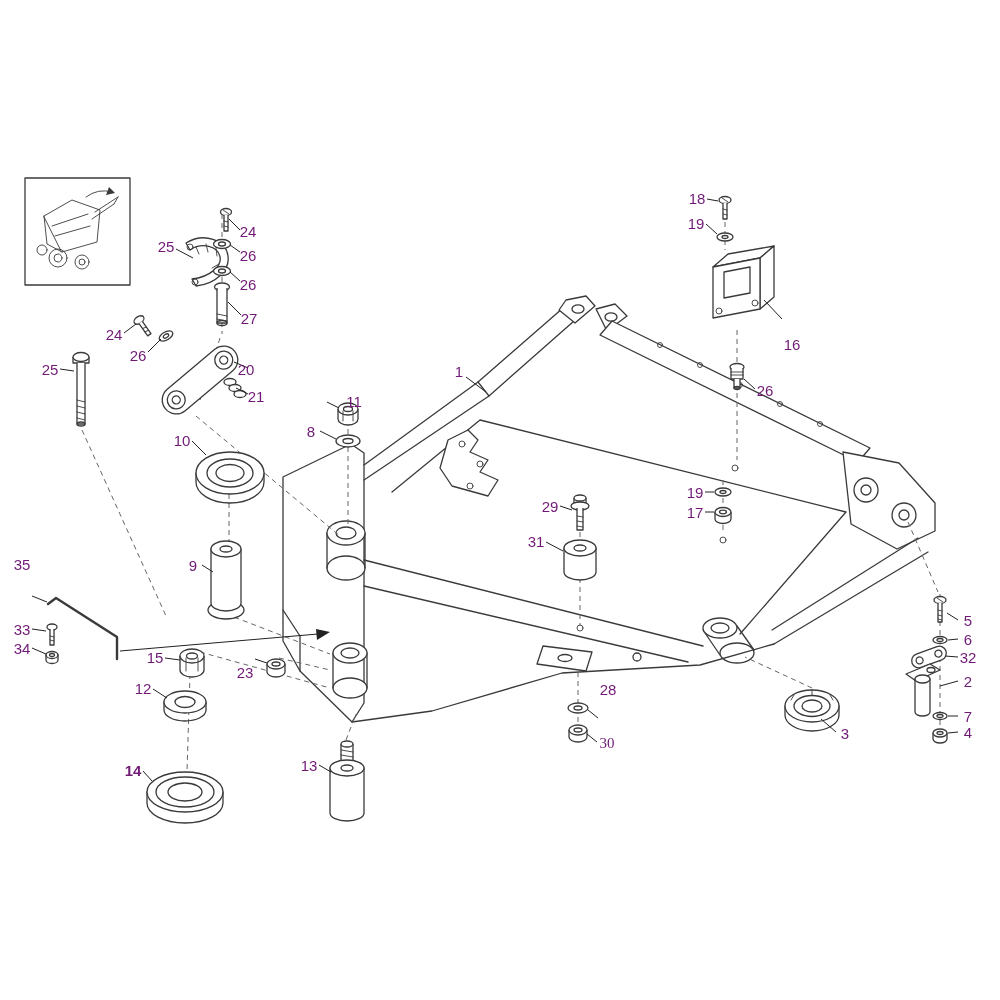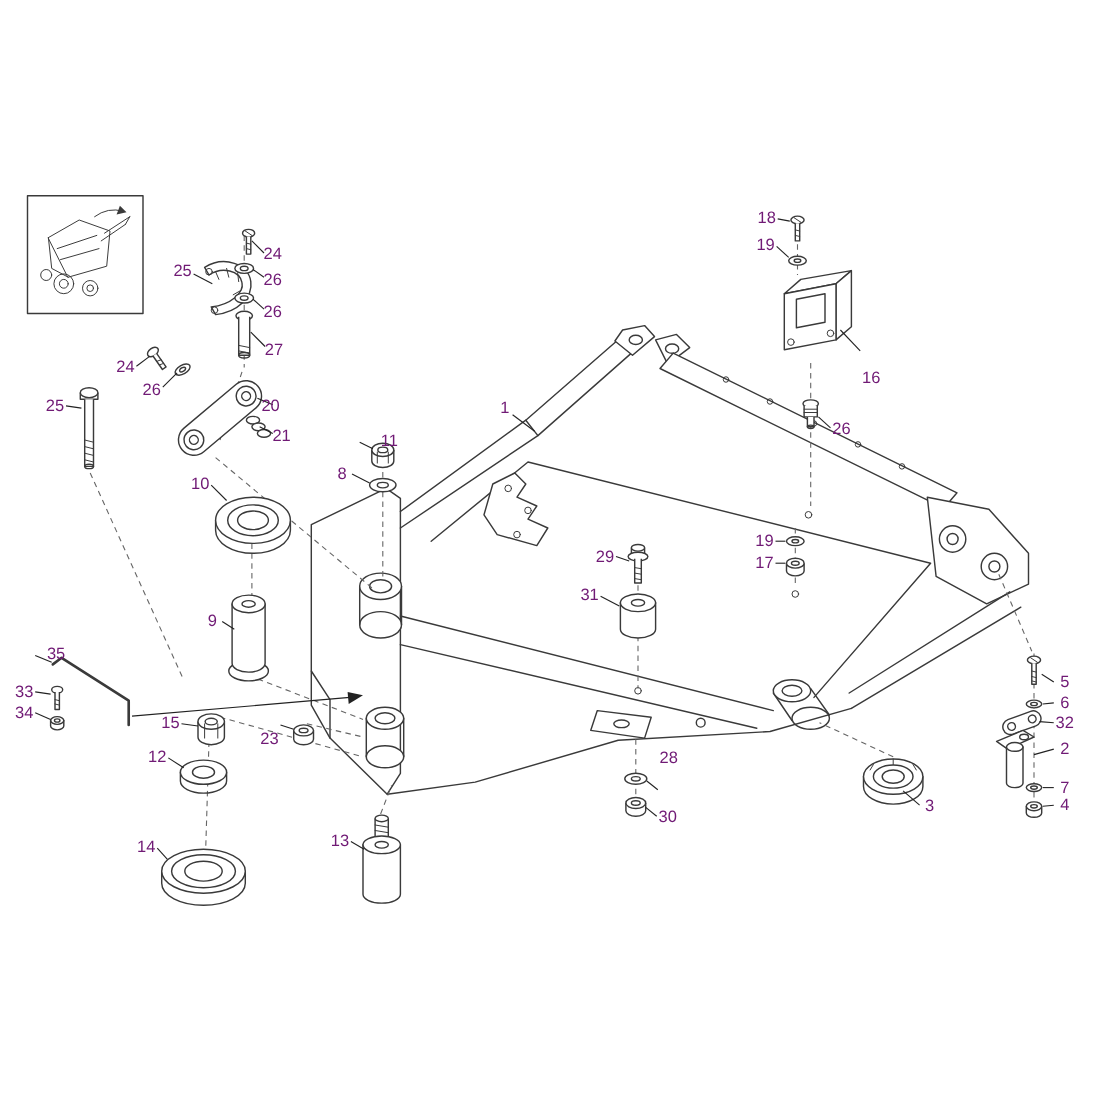--- a/index.html
+++ b/index.html
@@ -412,32 +412,32 @@
       <div class="callout" style="left: 459px; top: 371px;">1</div>
       <div class="callout" style="left: 697px; top: 198px;">18</div>
       <div class="callout" style="left: 696px; top: 223px;">19</div>
       <div class="callout" style="left: 792px; top: 320px; margin-top: 24px;">16</div>
       <div class="callout" style="left: 765px; top: 390px;">26</div>
       <div class="callout" style="left: 550px; top: 506px;">29</div>
       <div class="callout" style="left: 695px; top: 492px;">19</div>
       <div class="callout" style="left: 695px; top: 512px;">17</div>
       <div class="callout" style="left: 536px; top: 541px;">31</div>
       <div class="callout" style="left: 193px; top: 565px;">9</div>
-      <div class="callout" style="left: 22px; top: 595px; margin-left: 29px;">35</div>
+      <div class="callout" style="left: 22px; top: 564px;">35</div>
       <div class="callout" style="left: 22px; top: 629px;">33</div>
       <div class="callout" style="left: 22px; top: 648px;">34</div>
       <div class="callout" style="left: 968px; top: 620px;">5</div>
       <div class="callout" style="left: 968px; top: 639px;">6</div>
       <div class="callout" style="left: 968px; top: 657px;">32</div>
       <div class="callout" style="left: 968px; top: 681px;">2</div>
       <div class="callout" style="left: 155px; top: 657px;">15</div>
       <div class="callout" style="left: 245px; top: 672px;">23</div>
       <div class="callout" style="left: 143px; top: 688px;">12</div>
       <div class="callout" style="left: 968px; top: 716px;">7</div>
       <div class="callout" style="left: 968px; top: 732px;">4</div>
       <div class="callout" style="left: 845px; top: 733px;">3</div>
       <div class="callout" style="left: 608px; top: 689px;">28</div>
-      <div class="callout" style="left: 607px; top: 743px;">30</div>
-      <div class="callout" style="left: 133px; top: 770px;">14</div>
+      <div class="callout" style="left: 607px; top: 743px; font-family: Liberation Serif, serif;">30</div>
+      <div class="callout" style="left: 133px; top: 770px; font-weight: bold;">14</div>
       <div class="callout" style="left: 309px; top: 765px;">13</div>
     </div>
 
 </div>
 
 </body></html>

